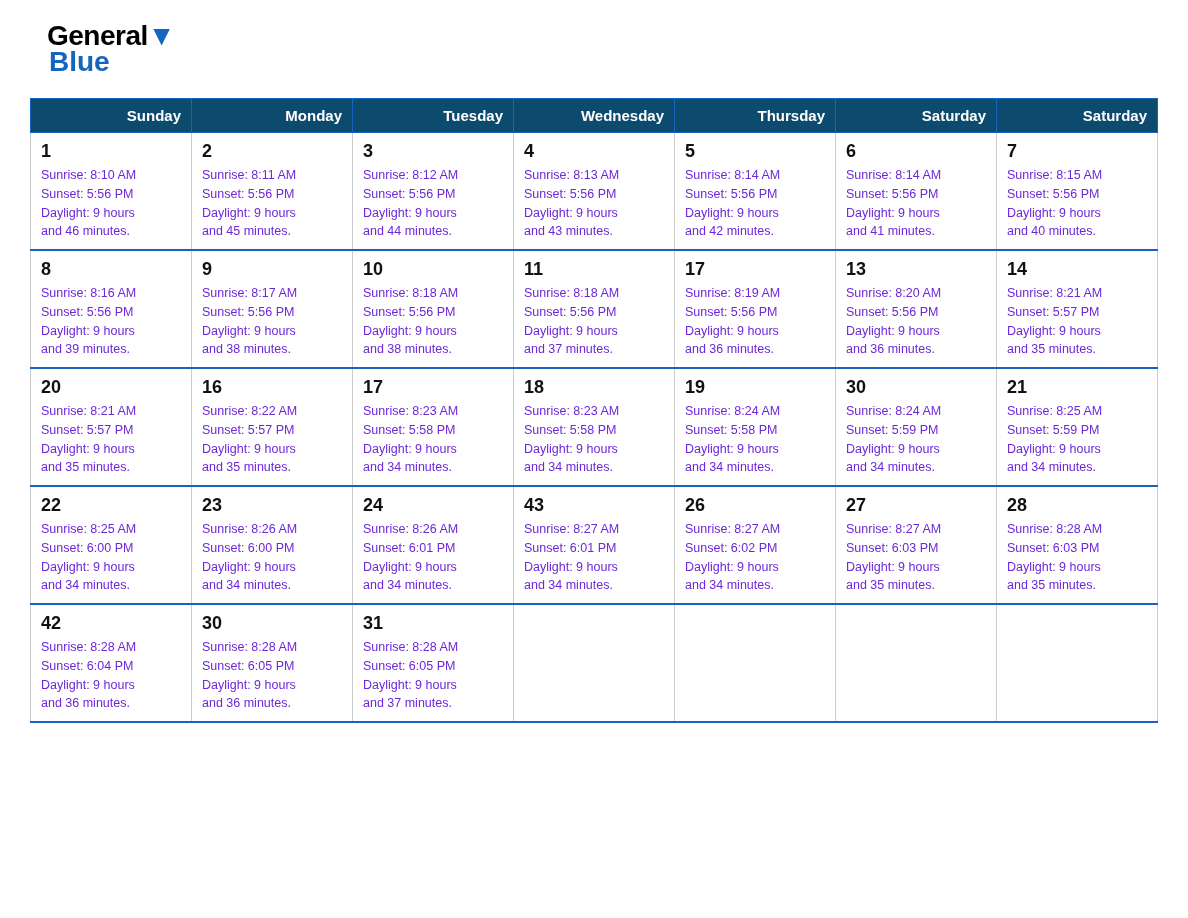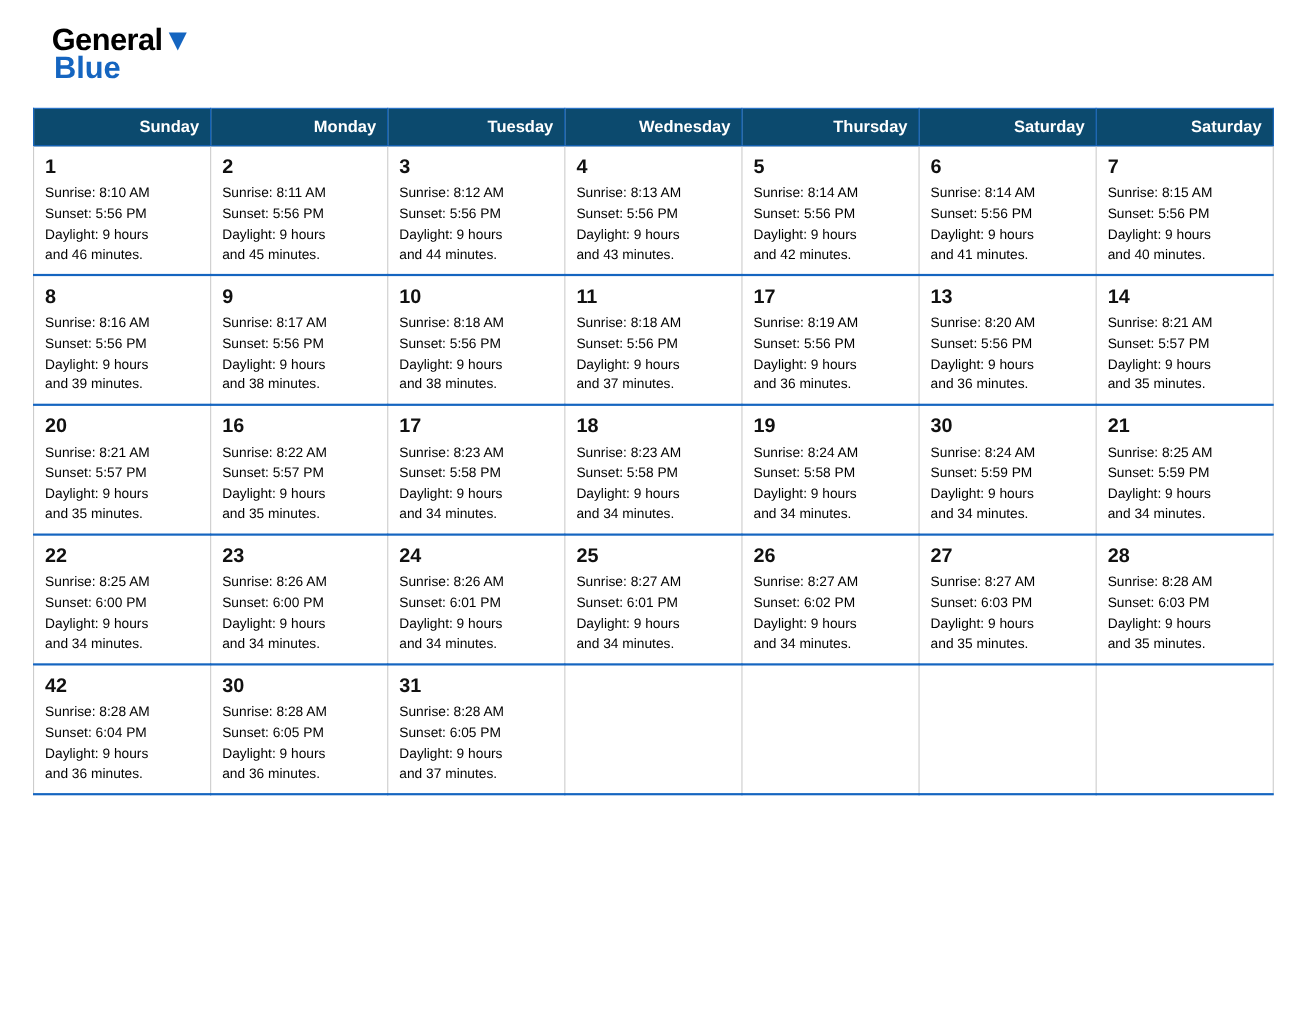--- a/index.html
+++ b/index.html
@@ -78,21 +78,21 @@
     }
     .day-num {
       font-size: 18px;
       font-weight: bold;
       color: #111;
       margin-bottom: 4px;
     }
     .day-info {
       font-size: 12.5px;
       line-height: 1.5;
-      color: #000000;
+      color: #6d28d9;
     }
     .empty-cell {
       background: #fff;
     }
     tbody tr td:first-child {
       border-left: 1px solid #ccc;
     }
   </style>
 </head>
 <body>
@@ -340,21 +340,21 @@
         <td>
           <div class="day-num">24</div>
           <div class="day-info">
             Sunrise: 8:26 AM<br>
             Sunset: 6:01 PM<br>
             Daylight: 9 hours<br>
             and 34 minutes.
           </div>
         </td>
         <td>
-          <div class="day-num">25</div>
+          <div class="day-num">43</div>
           <div class="day-info">
             Sunrise: 8:27 AM<br>
             Sunset: 6:01 PM<br>
             Daylight: 9 hours<br>
             and 34 minutes.
           </div>
         </td>
         <td>
           <div class="day-num">26</div>
           <div class="day-info">

